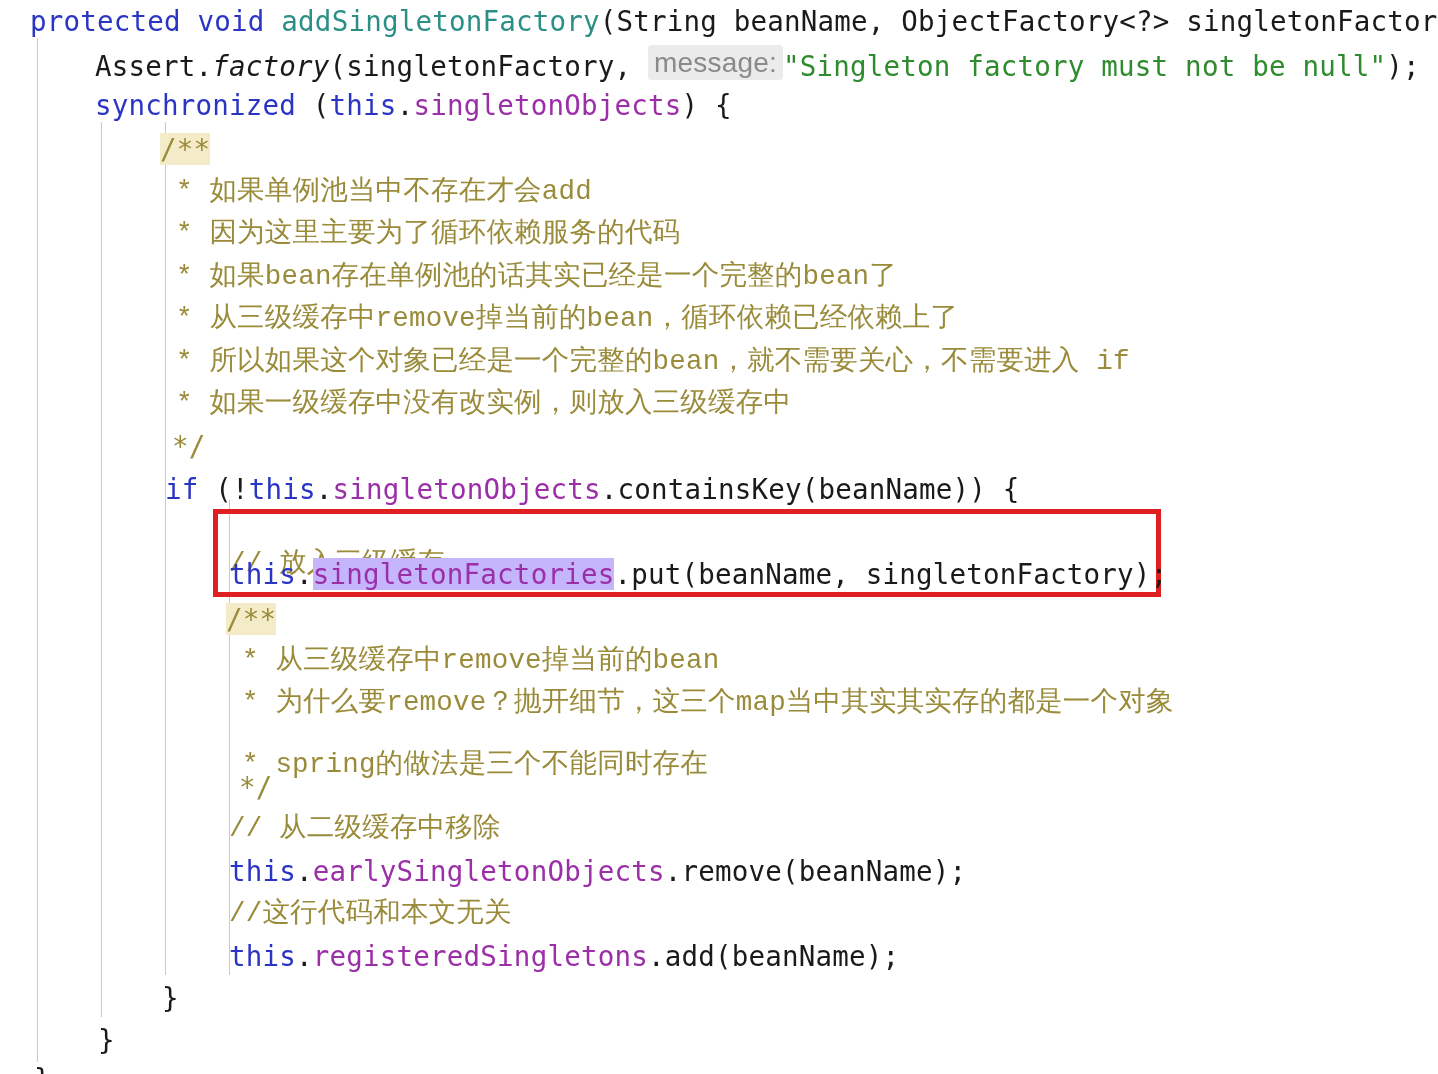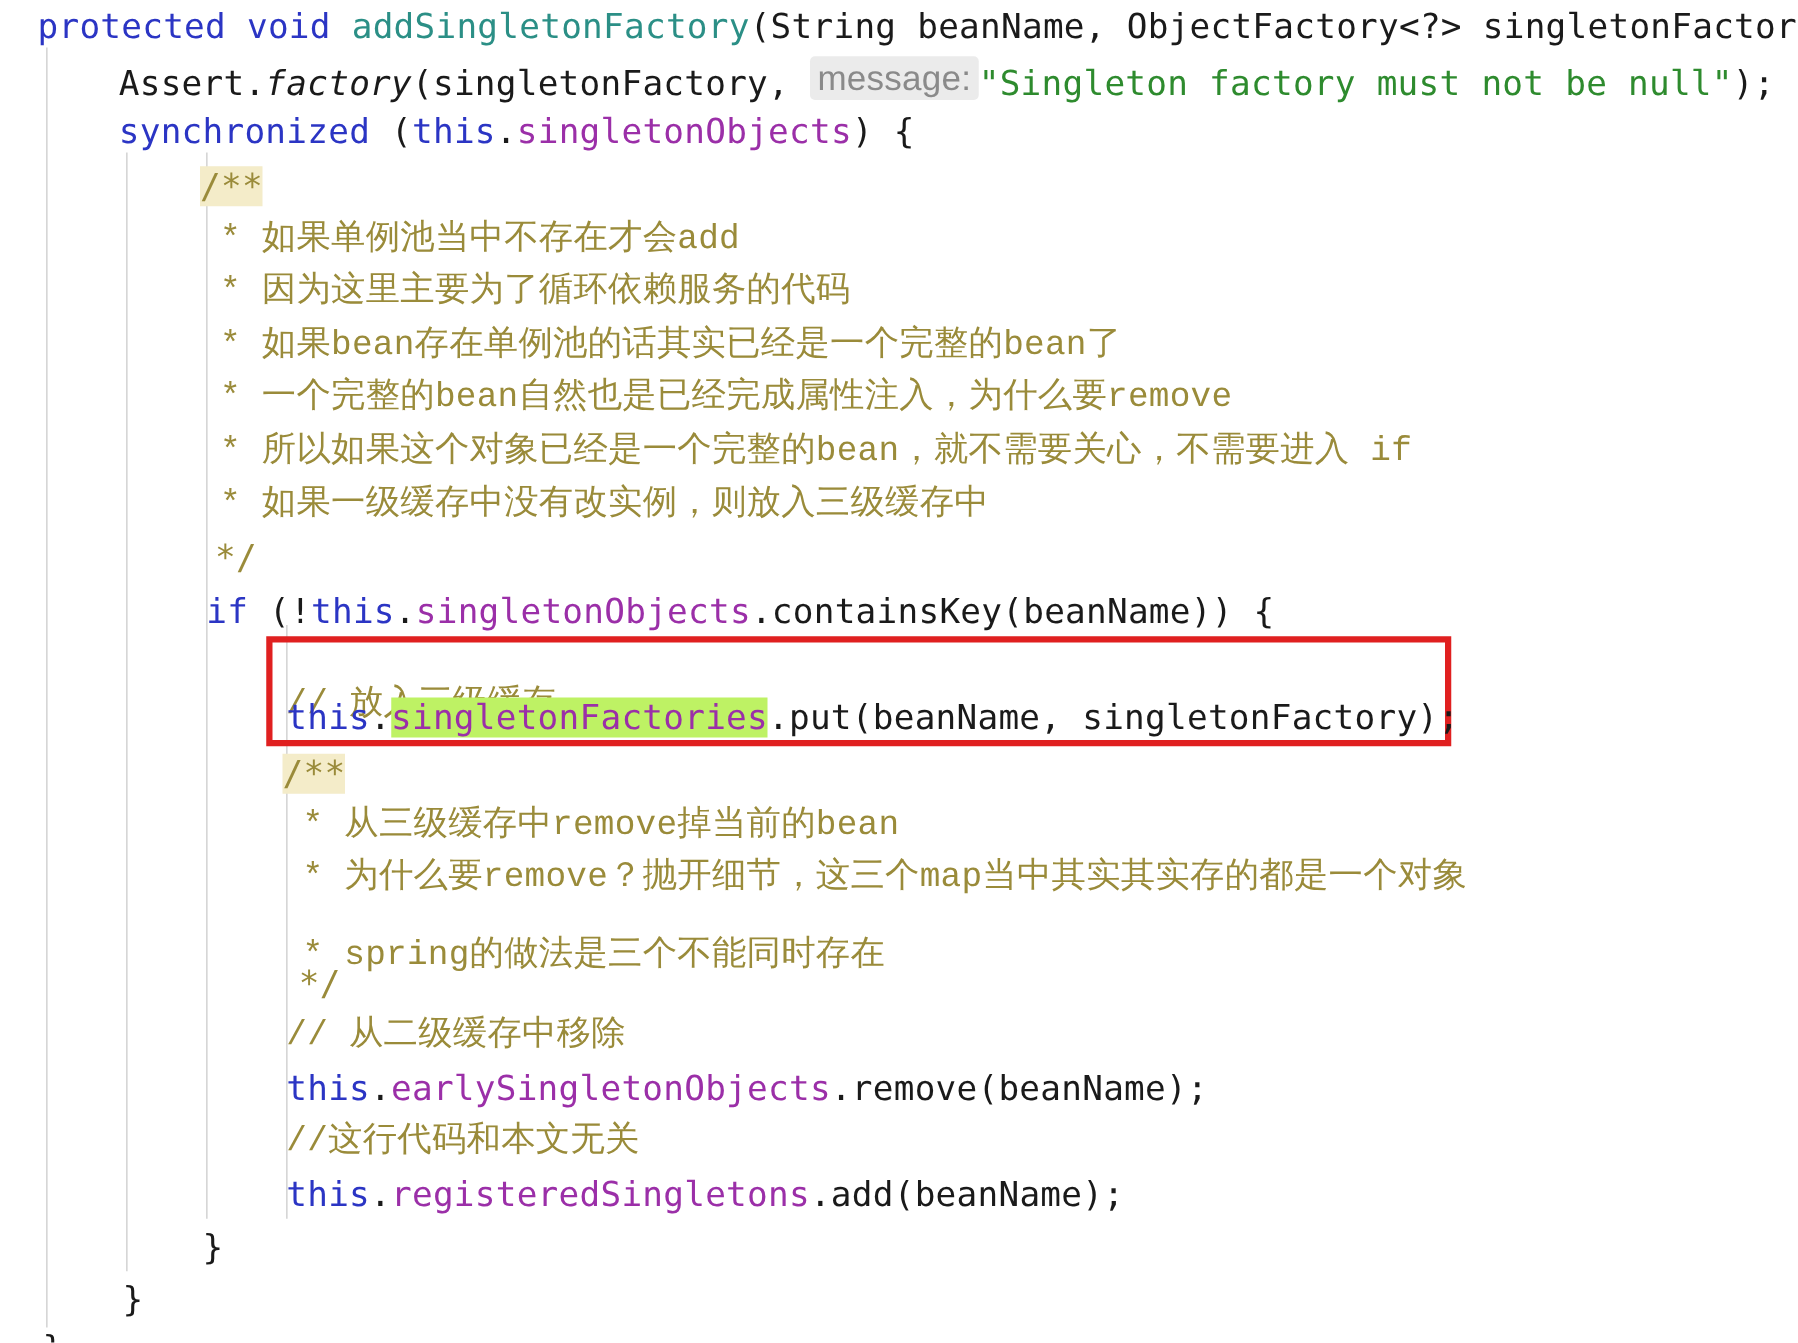--- a/index.html
+++ b/index.html
@@ -54,21 +54,21 @@
   .cmt     { color: #9a8b3a; }
 
   
   .cmt-hl {
     background: #f4ecc9;
     color: #9a8b3a;
   }
 
   
   .occ-hl {
-    background: #bef264;
+    background: #c4b5fd;
     text-align: right;
   }
 
   
   .hint {
     background: #ebebeb;
     color: #8a8a8a;
     font-family: "Liberation Sans", "DejaVu Sans", sans-serif;
     font-size: 28px;
     font-style: normal;
@@ -108,21 +108,21 @@
 
   <div class="line" style="top:42px; left:95px;"><span class="plain">Assert.</span><span class="ital">factory</span><span class="plain">(singletonFactory, </span><span class="hint">message:</span><span class="str">"Singleton factory must not be null"</span><span class="plain">);</span></div>
 
   <div class="line" style="top:84px; left:95px;"><span class="kw">synchronized</span><span class="plain"> (</span><span class="kw">this</span><span class="plain">.</span><span class="fld">singletonObjects</span><span class="plain">) {</span></div>
 
   <div class="line" style="top:128px; left:160px;"><span class="cmt-hl">/**</span></div>
 
   <div class="line cmt cjk" style="top:171px; left:176px;">* 如果单例池当中不存在才会add</div>
   <div class="line cmt cjk" style="top:213px; left:176px;">* 因为这里主要为了循环依赖服务的代码</div>
   <div class="line cmt cjk" style="top:256px; left:176px;">* 如果bean存在单例池的话其实已经是一个完整的bean了</div>
-  <div class="line cmt cjk" style="top:298px; left:176px;">* 一个完整的bean自然也是已经完成属性注入，为什么要remove</div>
+  <div class="line cmt cjk" style="top:298px; left:176px;">* 从三级缓存中remove掉当前的bean，循环依赖已经依赖上了</div>
   <div class="line cmt cjk" style="top:341px; left:176px;">* 所以如果这个对象已经是一个完整的bean，就不需要关心，不需要进入 if</div>
   <div class="line cmt cjk" style="top:383px; left:176px;">* 如果一级缓存中没有改实例，则放入三级缓存中</div>
   <div class="line cmt" style="top:425px; left:172px;">*/</div>
 
   <div class="line" style="top:468px; left:165px;"><span class="kw">if</span><span class="plain"> (!</span><span class="kw">this</span><span class="plain">.</span><span class="fld">singletonObjects</span><span class="plain">.</span><span class="plain">containsKey(beanName)) {</span></div>
 
   <div class="line cmt cjk" style="top:511px; left:229px;margin-top:32px;">// 放入三级缓存</div>
 
   <div class="line" style="top:553px; left:229px;"><span class="kw">this</span><span class="plain">.</span><span class="fld occ-hl">singletonFactories</span><span class="plain">.put(beanName, singletonFactory);</span></div>
 

